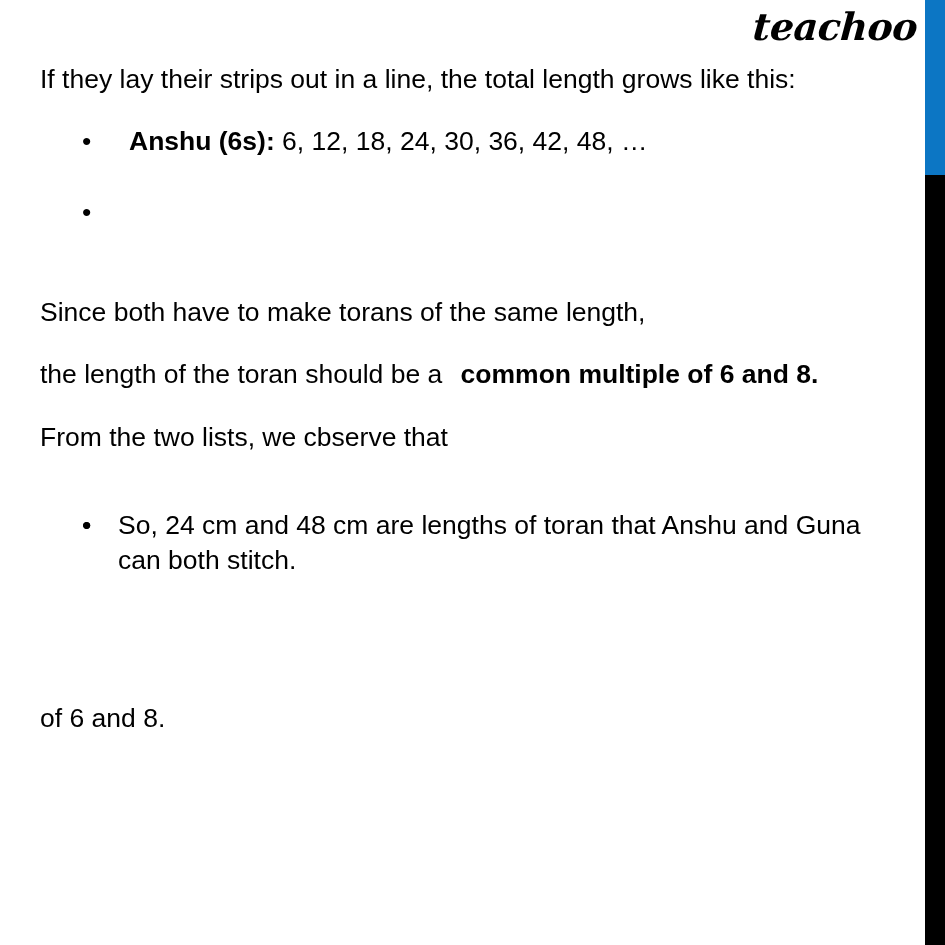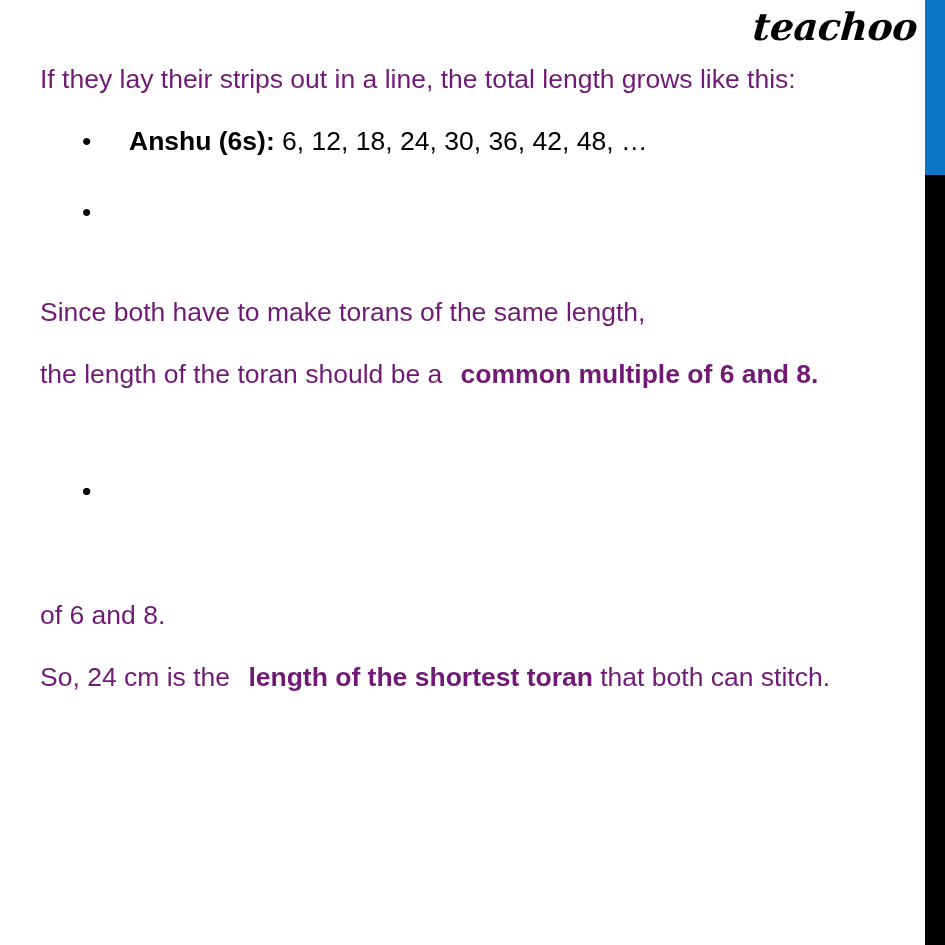--- a/index.html
+++ b/index.html
@@ -61,21 +61,21 @@
   .content {
     position: absolute;
     left: 40px;
     top: 62px;
     width: 860px;
   }
 
   .para {
     font-size: 26.5px;
     line-height: 1.30;
-    color: #701a75;
+    color: #000000;
     margin: 0;
     white-space: nowrap;
   }
 
   .gap-xs { height: 18px; }
   .gap-sm { height: 28px; }
   .gap-lg { height: 96px; }
   .gap-xl { height: 100px; }
 
   
@@ -135,36 +135,37 @@
   <div class="gap-xl"></div>
 
   <p class="para">Since both have to make torans of the same length,</p>
 
   <div class="gap-sm"></div>
 
   <p class="para"><span>the length of the toran should be a </span><b>common multiple of 6 and 8.</b></p>
 
   <div class="gap-sm"></div>
 
+  <p class="para">From the two lists, we cbserve that</p>
 
   <div class="gap-xs"></div>
 
   <ul class="bullets">
     <li class="bullet-item">
       <span class="bullet-dot">•</span>
     </li>
     <li class="bullet-item">
       <span class="bullet-dot">•</span>
+      <span class="bullet-text">So, 24 cm and 48 cm are lengths of toran that Anshu and Guna can both stitch.</span>
     </li>
   </ul>
 
   <div class="gap-lg"></div>
 
 
   <div class="gap-sm"></div>
 
   <p class="para">of 6 and 8.</p>
 
   <div class="gap-sm"></div>
 
-  <p class="para"><span>So, 24 cm is the </span><b>length of the shortest toran</b><span> that both can stitch.</span></p>
 
 </div>
 
 </body></html>

